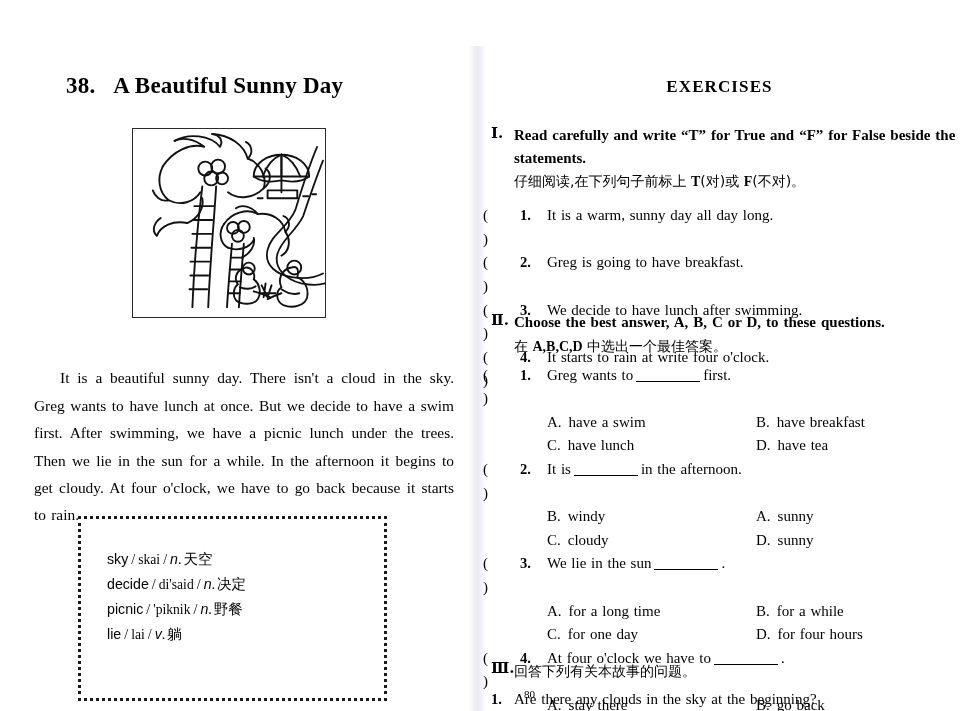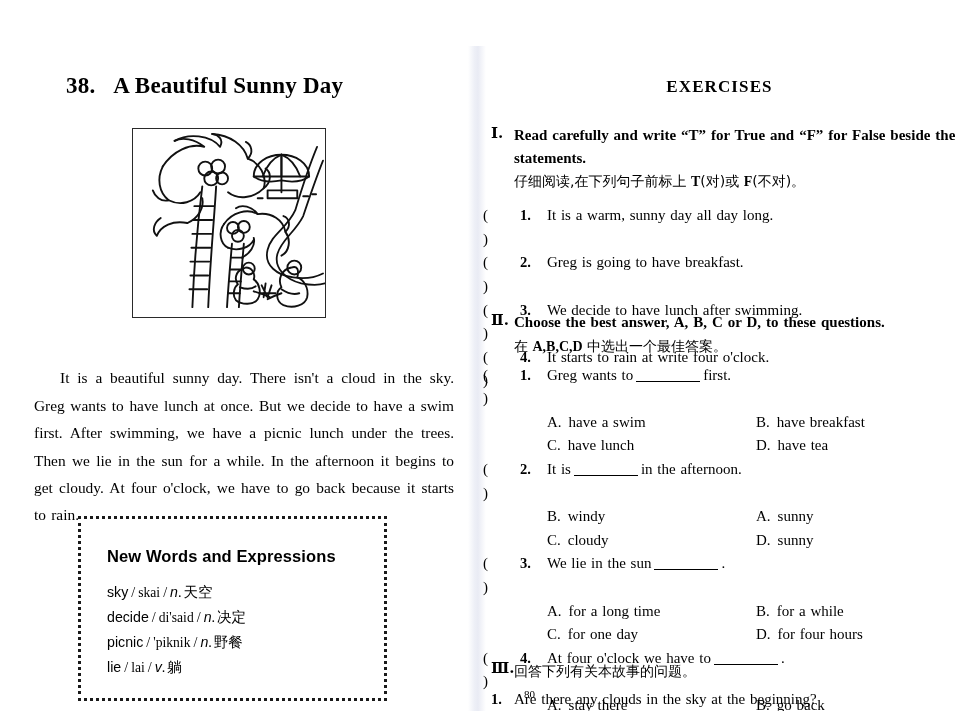--- a/index.html
+++ b/index.html
@@ -234,21 +234,20 @@
 
           <path d="M130 158 L136 170 M134 156 L132 170 M140 158 L136 170 M128 166 H144"></path>
         </g>
       </svg>
     </div>
 
     <p class="story">It is a beautiful sunny day. There isn't a cloud in the sky. Greg wants to have lunch at once. But we decide to have a swim first. After swimming, we have a picnic lunch under the trees. Then we lie in the sun for a while. In the afternoon it begins to get cloudy. At four o'clock, we have to go back because it starts to rain.</p>
 
     <div class="wordbox">
       <div class="wordbox-inner">
-        <div class="wordbox-title">New Words and Expressions</div>
         <div class="vocab-list">
 
           <div class="vocab-row">
             <span class="v-word">sky</span><span class="v-sep">/</span><span class="v-phon">skai</span><span class="v-sep">/</span><span class="v-pos">n</span><span class="v-dot">.</span><span class="v-cn">天空</span>
           </div>
 
           <div class="vocab-row">
             <span class="v-word">decide</span><span class="v-sep">/</span><span class="v-phon">di'said</span><span class="v-sep">/</span><span class="v-pos">n</span><span class="v-dot">.</span><span class="v-cn">决定</span>
           </div>
 

